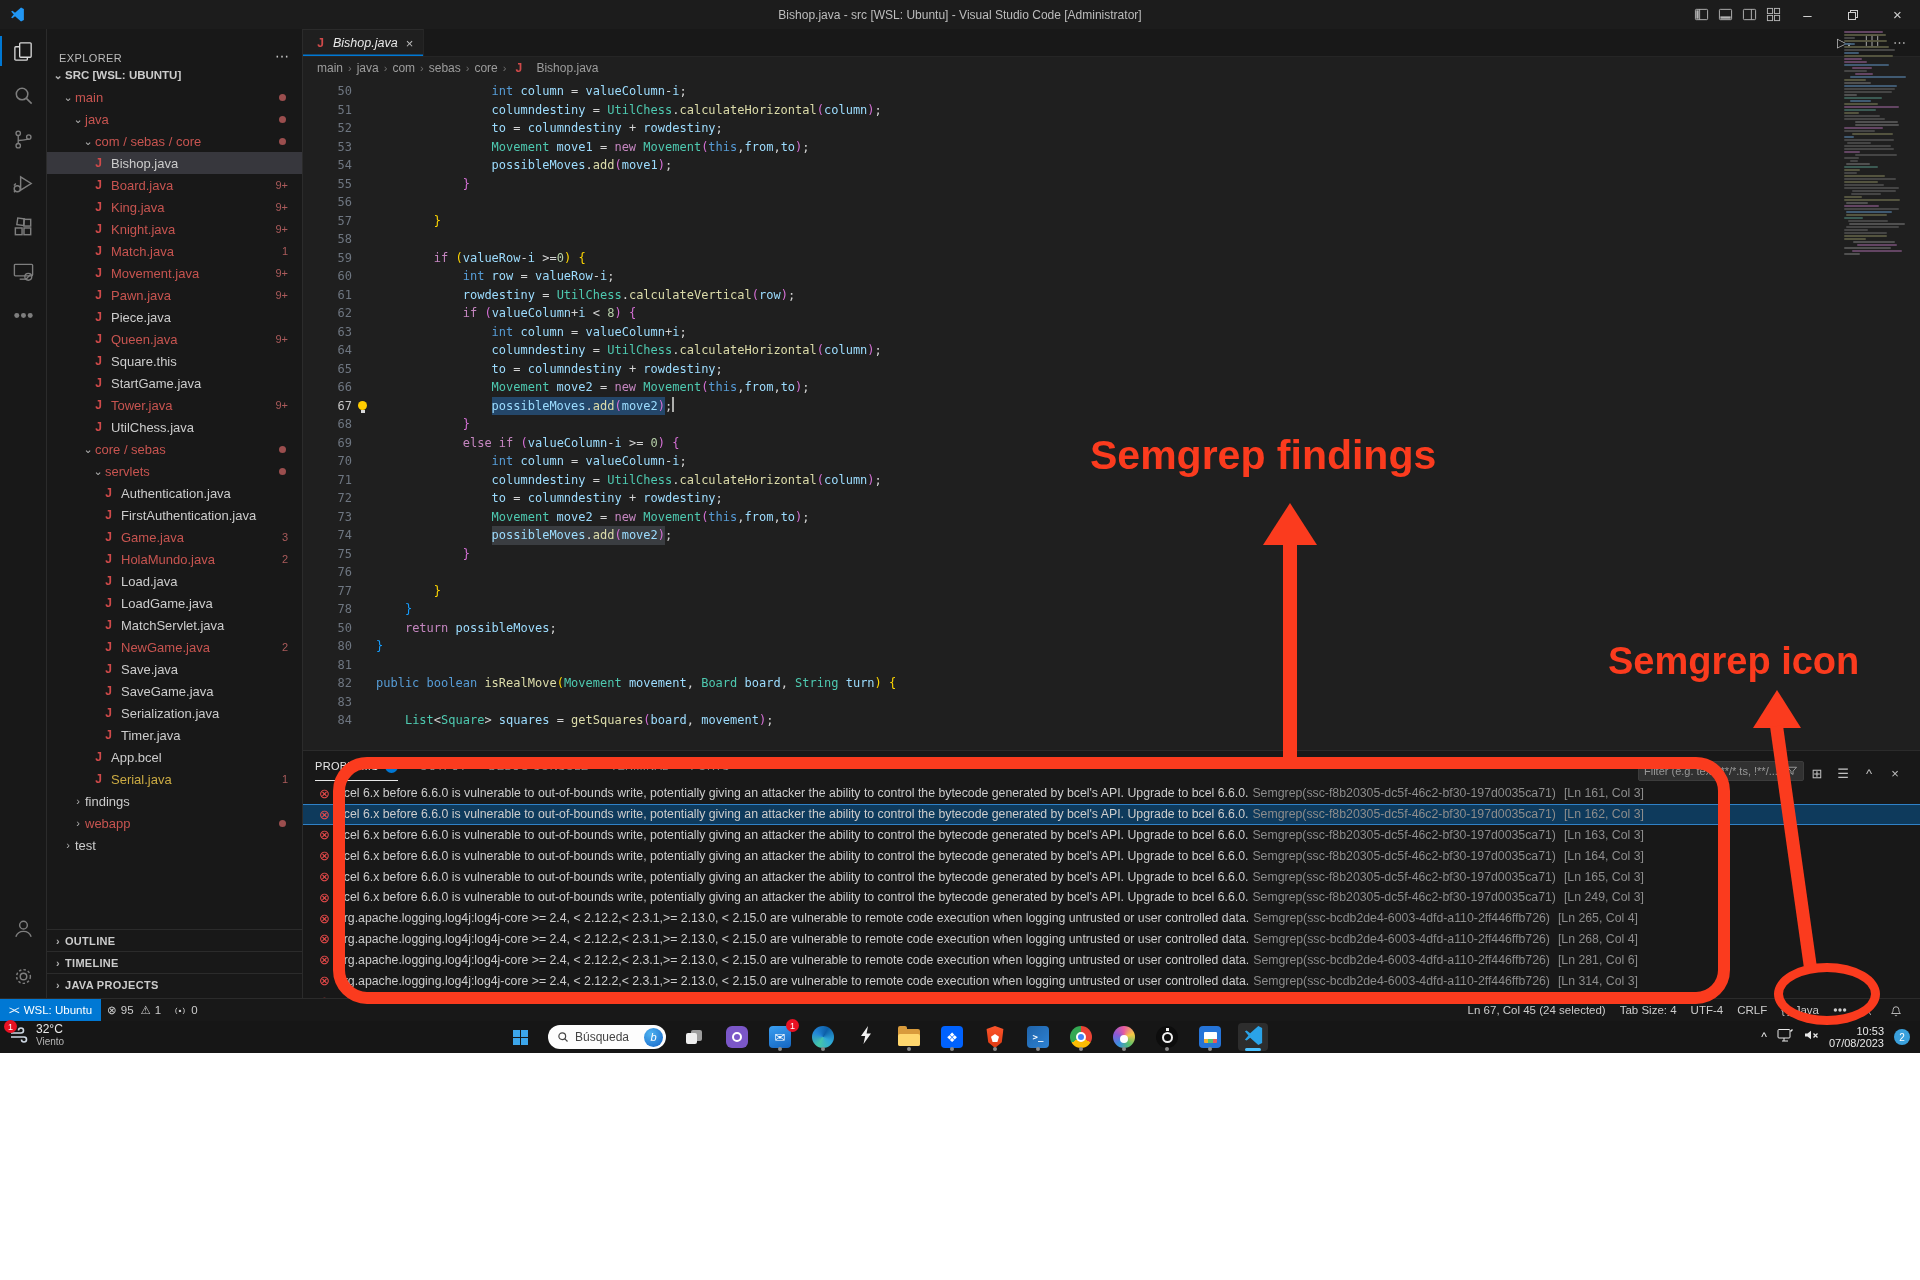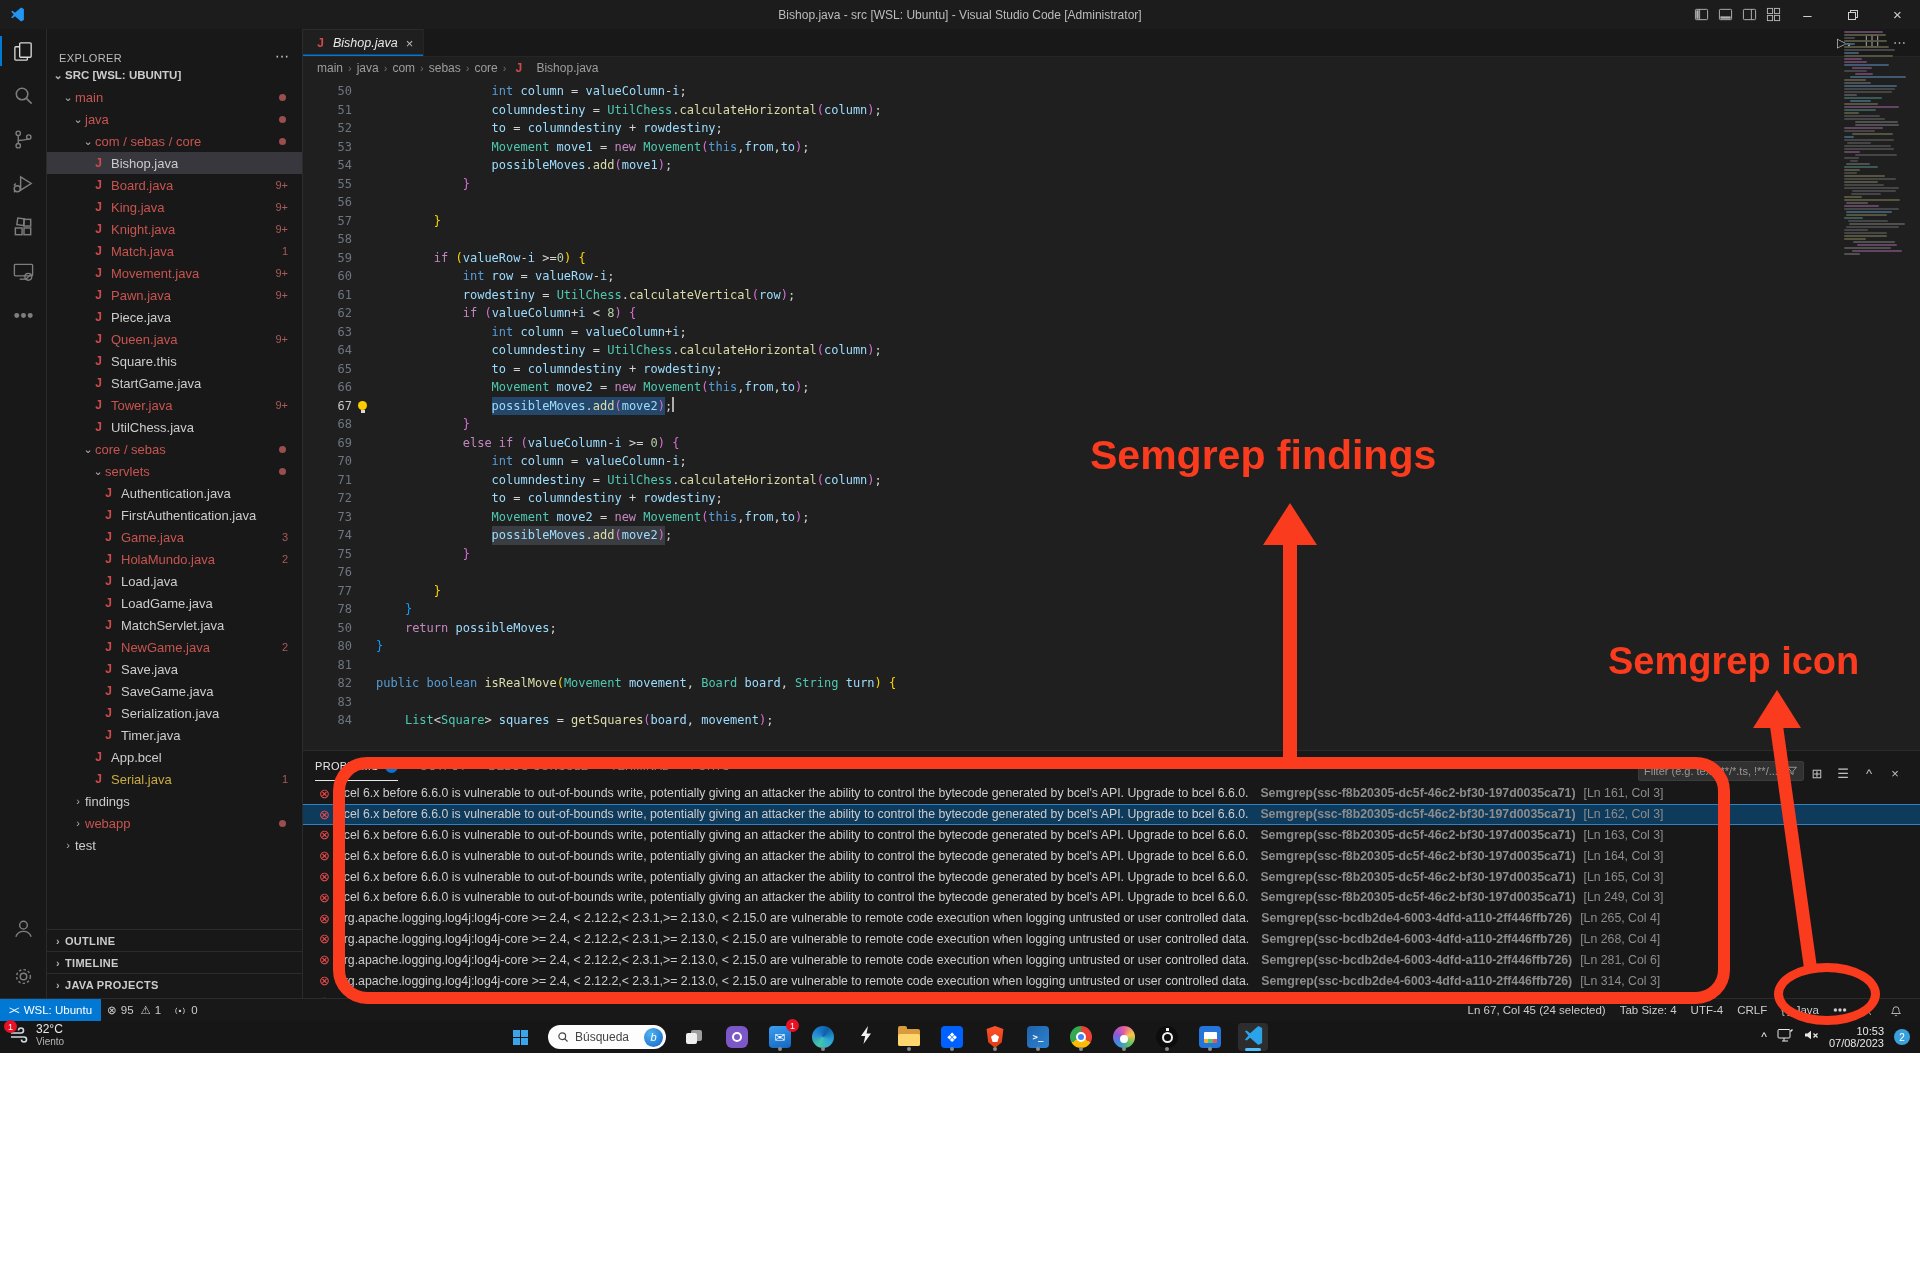--- a/index.html
+++ b/index.html
@@ -85,21 +85,21 @@
   .pbadge { width:13px; height:13px; border-radius:50%; background:#0078d4; margin-left:6px; }
   .pfilter { margin-left:auto; width:166px; height:20px; background:#313131; border:1px solid #3c3c3c; border-radius:2px;
     display:flex; align-items:center; font-size:11px; color:#989898; padding:0 5px; white-space:nowrap; overflow:hidden; }
   .pfilter svg { margin-left:auto; flex:0 0 12px; }
   .phead-ic { width:26px; text-align:center; color:#c0c0c0; font-size:13px; }
   .plist { position:absolute; left:0; right:0; top:32px; bottom:0; overflow:hidden; }
   .prow { height:20.8px; display:flex; align-items:center; padding-left:16px; font-size:12.3px; white-space:nowrap; overflow:hidden; }
   .prow.selected { background:#0e3a5c; border-top:1px solid #2f81c7; border-bottom:1px solid #2f81c7; }
   .perr { color:#f14c4c; font-size:13px; margin-right:7px; }
   .pmsg { color:#cccccc; }
-  .psrc { color:#8c8c8c; margin-left:12px;font-weight:bold; }
+  .psrc { color:#8c8c8c; margin-left:4px; }
   .ploc { color:#8c8c8c; margin-left:8px; }
 
   
   .statusbar { position:absolute; left:0; top:998px; width:1920px; height:23px; background:#181818; border-top:1px solid #2b2b2b;
     display:flex; align-items:center; color:#cccccc; font-size:11.5px; z-index:2; }
   .remote-chip { height:100%; background:#0078d4; color:#fff; display:flex; align-items:center; padding:0 9px; gap:5px; font-size:11.5px; }
   .sb-item { display:flex; align-items:center; gap:4px; padding:0 6px; height:100%; }
   .sb-right { margin-left:auto; display:flex; align-items:center; padding-right:10px; }
   .sb-right .sb-item { padding:0 7px; }
   .sb-ic svg { width:14px; height:14px; display:block; }

